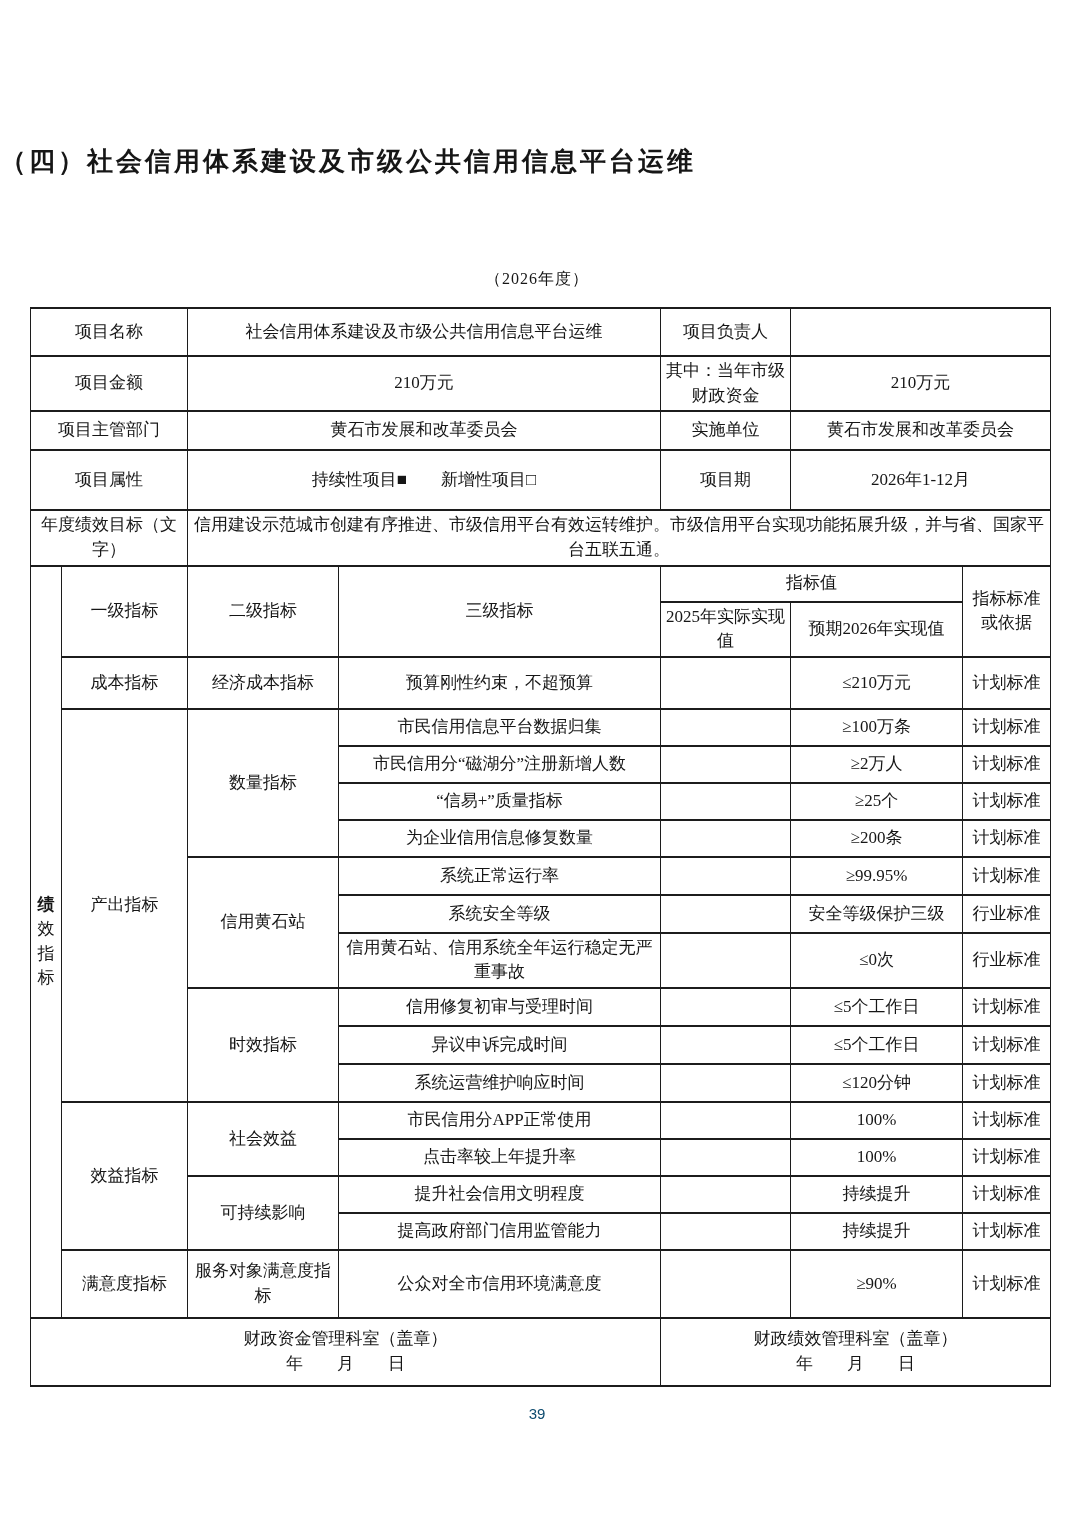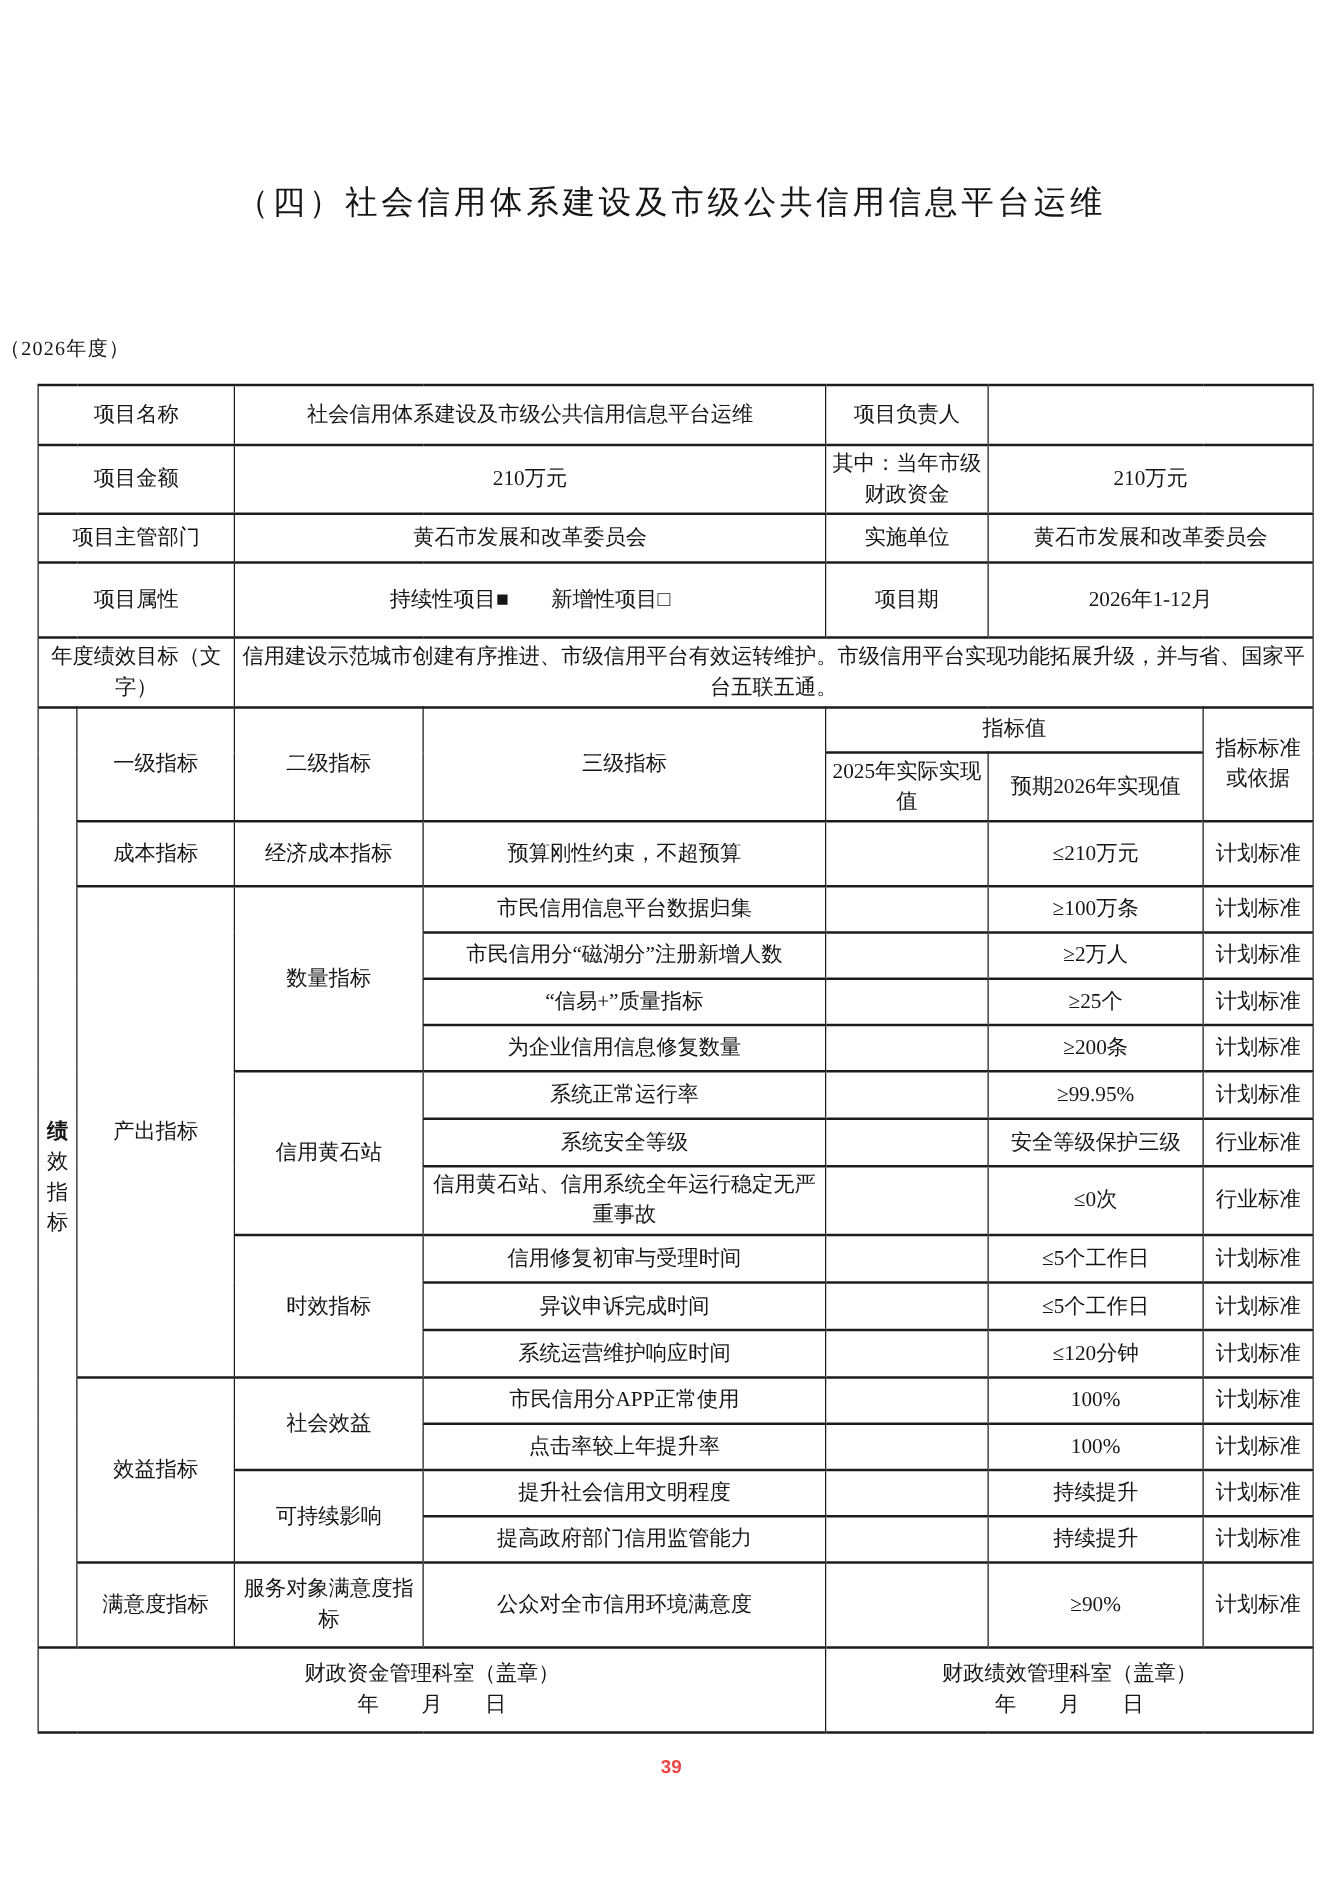--- a/index.html
+++ b/index.html
@@ -5,29 +5,29 @@
   html,body{margin:0;padding:0;background:#ffffff;}
   body{
     width:1074px;height:1520px;
     font-family:"Liberation Serif","DejaVu Serif",serif;
     color:#161616;
   }
   .sheet{position:relative;width:1074px;height:1520px;background:#fff;overflow:hidden;}
 
   .section-heading{
     position:absolute;top:144px;left:0;width:100%;
-    text-align:center;font-size:26px;font-weight:normal;letter-spacing:3px;
+    text-align:left;font-size:26px;font-weight:bold;letter-spacing:3px;
   }
   .main-title{
     position:absolute;top:222px;left:0;width:100%;
     text-align:center;font-size:34px;font-weight:bold;letter-spacing:2px;
   }
   .subtitle{
     position:absolute;top:269px;left:0;width:100%;
-    font-size:16px;letter-spacing:1px;
+    text-align:center;font-size:16px;letter-spacing:1px;
   }
 
   table.doc{
     position:absolute;top:307px;left:30px;width:1020px;
     border-collapse:collapse;table-layout:fixed;border-radius:30px;
   }
   table.doc td{
     border-left:1px solid #1c1c1c;border-right:1px solid #1c1c1c;
     border-top:2px solid #1c1c1c;border-bottom:2px solid #1c1c1c;
     text-align:center;vertical-align:middle;
@@ -42,21 +42,21 @@
   .side-first{font-weight:bold;}
   td.goal-text{text-align:left;padding:4px 8px;line-height:1.55;}
   .r48{height:48px}.r55{height:55px}.r39{height:39px}.r42{height:60px}
   .r54{height:54px}.r36{height:36px}.r40{height:52px}.r37{height:37px}
   .r38{height:38px}.r56{height:68px}
 
   .footer-cell{line-height:1.8;}
 
   .page-number{
     position:absolute;top:1405px;left:0;width:100%;text-align:center;
-    font-family:"Liberation Sans","DejaVu Sans",sans-serif;font-size:15px;color:#ef4444;font-weight:bold;
+    font-family:"Liberation Sans","DejaVu Sans",sans-serif;font-size:15px;color:#0c4a6e;
   }
 </style>
 </head>
 <body>
 
 <div class="sheet">
 
   <div class="section-heading">（四）社会信用体系建设及市级公共信用信息平台运维</div>
   <div class="subtitle">（2026年度）</div>
 

